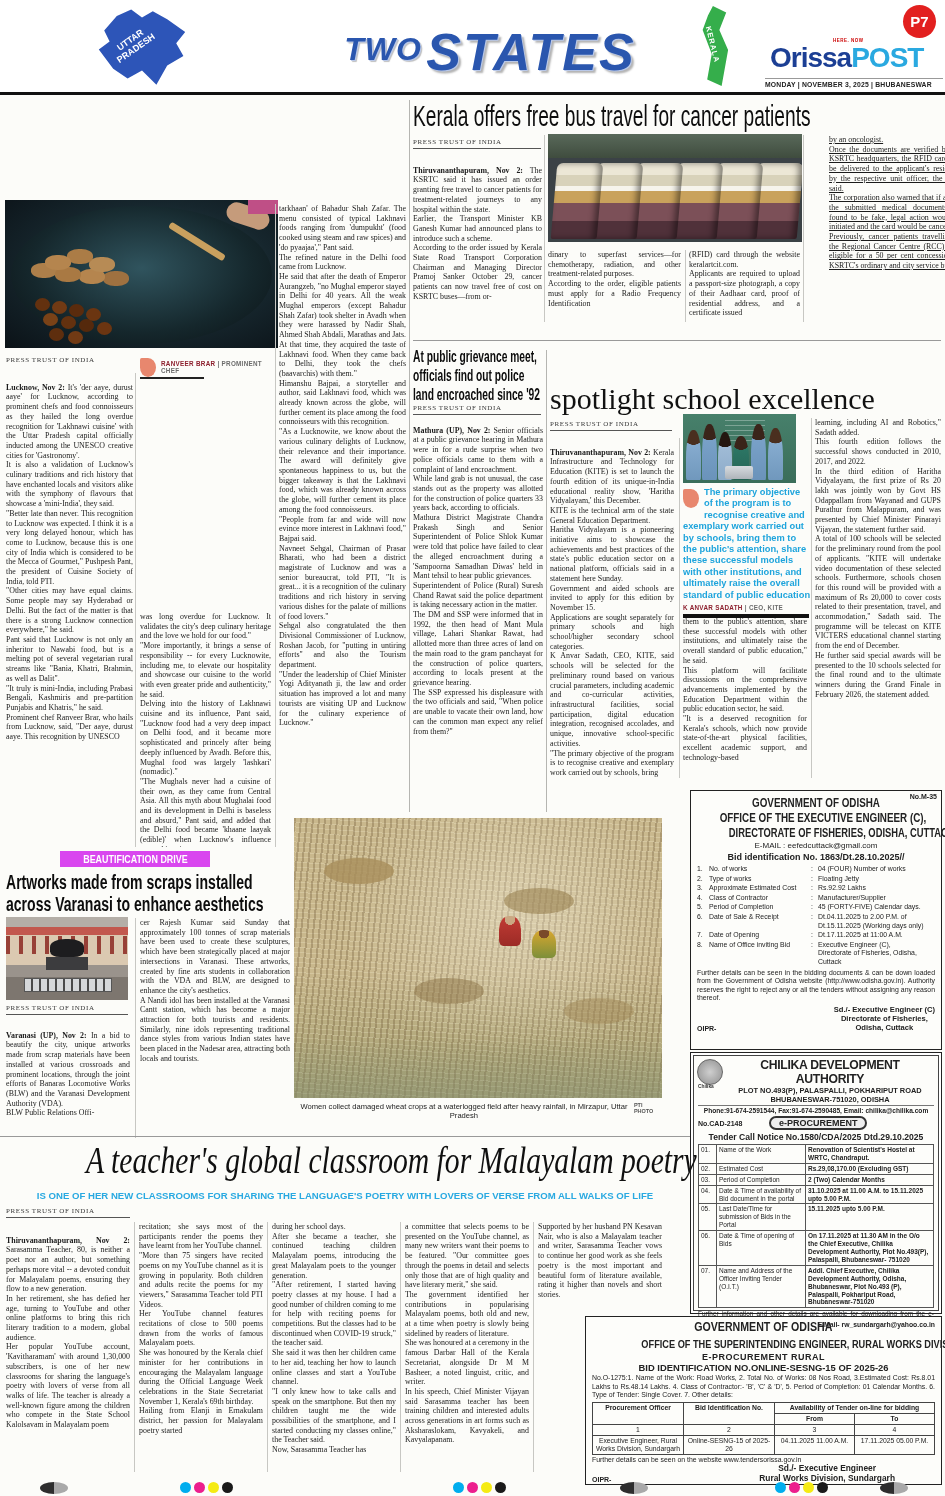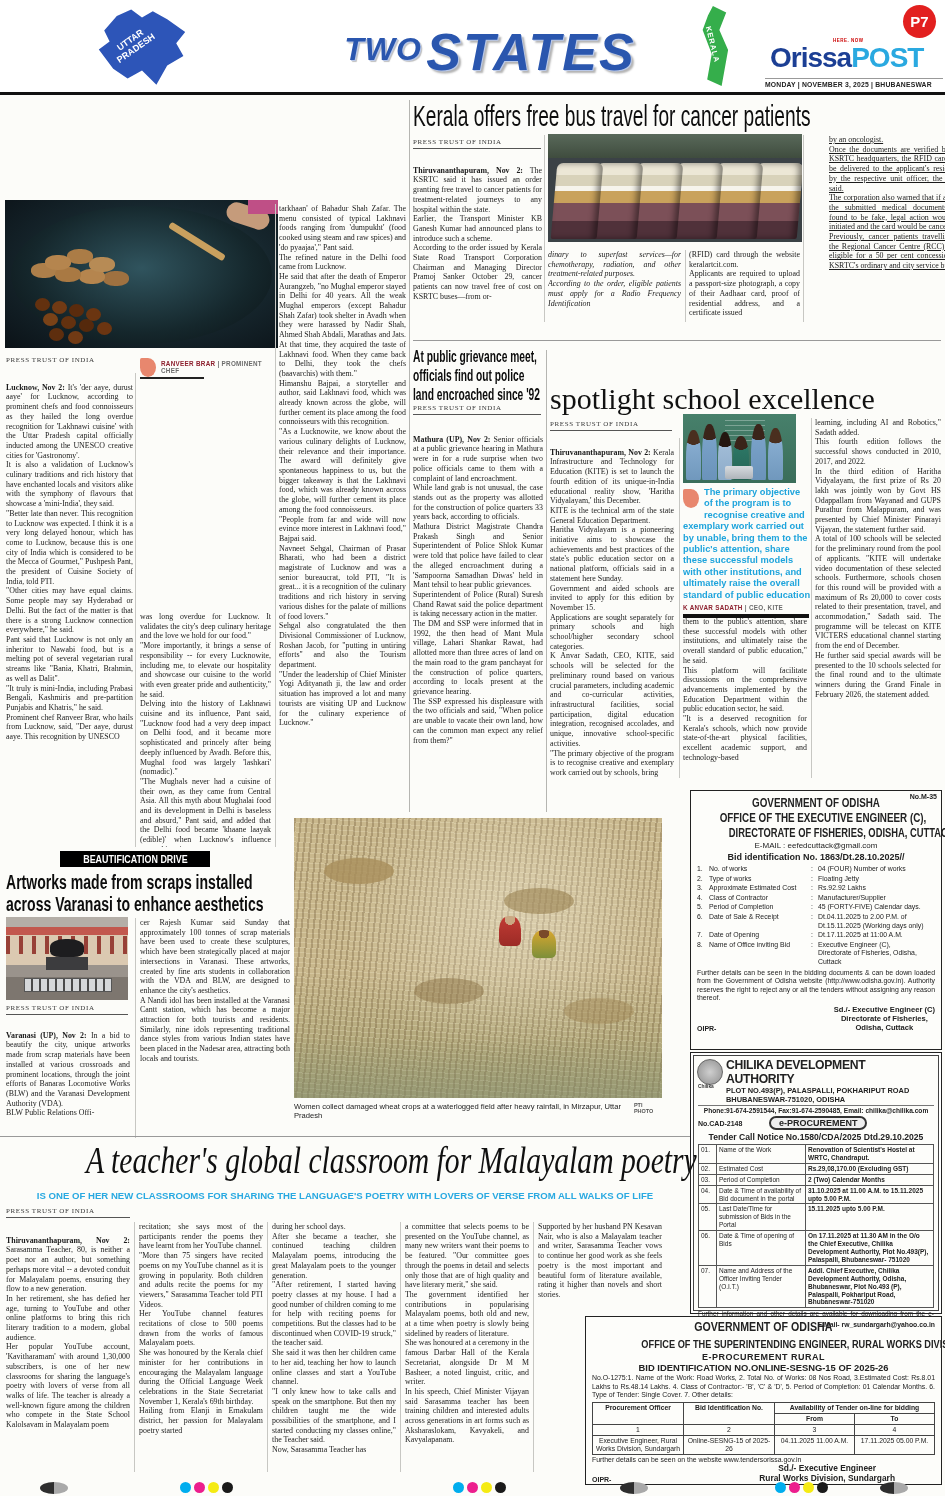--- a/index.html
+++ b/index.html
@@ -130,40 +130,40 @@
   <div class="photo" style="left:548px;top:134px;width:254px;height:108px;background:#3b4246;">
     <div style="position:absolute;left:0;top:0;width:100%;height:24px;background:linear-gradient(#59695a,#3f4c3e);"></div>
     <div class="busrow" style="left:6px;z-index:6;"></div>
     <div class="busrow" style="left:46px;z-index:5;"></div>
     <div class="busrow" style="left:86px;z-index:4;"></div>
     <div class="busrow" style="left:126px;z-index:3;"></div>
     <div class="busrow" style="left:166px;z-index:2;"></div>
     <div class="busrow" style="left:206px;z-index:1;"></div>
   </div>
 
-  <div class="abs body-text" style="left:548px;top:250px;width:133px;height:72px;font-style:italic;">dinary to superfast services—for chemotherapy, radiation, and other treatment-related purposes.
+  <div class="abs body-text" style="left:548px;top:250px;width:133px;height:72px;">dinary to superfast services—for chemotherapy, radiation, and other treatment-related purposes.
 According to the order, eligible patients must apply for a Radio Frequency Identification</div>
   <div class="abs body-text" style="left:689px;top:250px;width:111px;height:72px;">(RFID) card through the website keralartcit.com.
 Applicants are required to upload a passport-size photograph, a copy of their Aadhaar card, proof of residential address, and a certificate issued</div>
   <div class="abs body-text" style="left:829px;top:135px;width:134px;height:192px;text-decoration:underline;">by an oncologist.
 Once the documents are verified by the KSRTC headquarters, the RFID card will be delivered to the applicant's residence by the respective unit officer, the order said.
 The corporation also warned that if any of the submitted medical documents are found to be fake, legal action would be initiated and the card would be cancelled.
 Previously, cancer patients travelling to the Regional Cancer Centre (RCC) were eligible for a 50 per cent concession on KSRTC's ordinary and city service buses.</div>
   <div class="vrule" style="left:544px;top:135px;height:187px;"></div>
   <div class="vrule" style="left:685px;top:250px;height:72px;"></div>
   <div class="vrule" style="left:803px;top:135px;height:187px;"></div>
   <div class="hrule" style="left:413px;top:340px;width:528px;height:1px;background:#999;"></div>
 
   <div class="abs headline" style="left:413px;top:347px;width:130px;font-size:16.5px;line-height:19px;">
     <span class="squeeze" style="--sx:.62;">At public grievance meet,</span><br>
     <span class="squeeze" style="--sx:.62;">officials find out police</span><br>
     <span class="squeeze" style="--sx:.62;">land encroached since '92</span>
   </div>
   <div class="abs byline byline-rule" style="left:413px;top:404px;width:128px;">PRESS TRUST OF INDIA</div>
-  <div class="abs body-text" style="left:413px;top:425px;width:130px;height:392px;">
+  <div class="abs body-text" style="left:413px;top:416px;width:130px;height:392px;">
     <span class="lead">Mathura (UP), Nov 2:</span><span> Senior officials at a public grievance hearing in Mathura were in for a rude surprise when two police officials came to them with a complaint of land encroachment.
 While land grab is not unusual, the case stands out as the property was allotted for the construction of police quarters 33 years back, according to officials.
 Mathura District Magistrate Chandra Prakash Singh and Senior Superintendent of Police Shlok Kumar were told that police have failed to clear the alleged encroachment during a 'Sampoorna Samadhan Diwas' held in Mant tehsil to hear public grievances.
 Superintendent of Police (Rural) Suresh Chand Rawat said the police department is taking necessary action in the matter.
 The DM and SSP were informed that in 1992, the then head of Mant Mula village, Lahari Shankar Rawat, had allotted more than three acres of land on the main road to the gram panchayat for the construction of police quarters, according to locals present at the grievance hearing.
 The SSP expressed his displeasure with the two officials and said, "When police are unable to vacate their own land, how can the common man expect any relief from them?"</span>
   </div>
   <div class="vrule" style="left:546px;top:350px;height:462px;background:#b5b5b1;"></div>
 
   <div class="abs" style="left:550px;top:345px;width:392px;font-family:'Liberation Serif',serif;font-size:30px;line-height:36px;color:#111;">
@@ -187,21 +187,21 @@
     <div class="figure" style="left:19px;top:10px;width:15px;height:56px;background:radial-gradient(circle at 50% 9%,#3a241a 0 21%,transparent 22%),linear-gradient(#7ea6cd,#6a93ba);"></div>
     <div class="figure" style="left:35px;top:18px;width:14px;height:48px;background:radial-gradient(circle at 50% 10%,#241610 0 23%,transparent 24%),linear-gradient(#a9c3dc,#8cabc9);"></div>
     <div class="figure" style="left:50px;top:22px;width:16px;height:44px;background:radial-gradient(circle at 50% 11%,#3a241a 0 22%,transparent 23%),linear-gradient(#2f7d6b,#256354);"></div>
     <div class="figure" style="left:68px;top:10px;width:15px;height:56px;background:radial-gradient(circle at 50% 9%,#3a241a 0 21%,transparent 22%),linear-gradient(#7ea6cd,#6a93ba);"></div>
     <div class="figure" style="left:85px;top:14px;width:15px;height:52px;background:radial-gradient(circle at 50% 10%,#4a2f1f 0 21%,transparent 22%),linear-gradient(#8fb3d6,#7098bd);"></div>
     <div style="position:absolute;left:42px;top:52px;width:28px;height:13px;background:linear-gradient(#d7dbdf,#aeb4ba);border-radius:2px;"></div>
   </div>
 
   <div class="abs" style="left:683px;top:487px;width:128px;">
     <div class="qmark"></div>
-    <div class="pq-text" style="font-size:9.3px;line-height:11.4px;">The primary objective of the program is to recognise creative and exemplary work carried out by unable, bring them to the public's attention, share these successful models with other institutions, and ultimately raise the overall standard of public education</div>
+    <div class="pq-text" style="font-size:9.3px;line-height:11.4px;">The primary objective of the program is to recognise creative and exemplary work carried out by schools, bring them to the public's attention, share these successful models with other institutions, and ultimately raise the overall standard of public education</div>
     <div class="pq-attr" style="margin-top:3px;">
       <span class="nm">K ANVAR SADATH</span>
       <span class="rl"> | </span>
       <span class="rl">CEO, KITE</span>
     </div>
     <div style="width:126px;height:4px;background:#111;margin-top:3px;"></div>
   </div>
   <div class="abs body-text" style="left:683px;top:617px;width:124px;height:160px;">them to the public's attention, share these successful models with other institutions, and ultimately raise the overall standard of public education," he said.
 This platform will facilitate discussions on the comprehensive advancements implemented by the Education Department within the public education sector, he said.
 "It is a deserved recognition for Kerala's schools, which now provide state-of-the-art physical facilities, excellent academic support, and technology-based</div>
@@ -279,21 +279,21 @@
       <div style="font-size:6.9px;line-height:8.6px;text-align:justify;margin-top:2px;">Further details can be seen in the bidding documents &amp; can be down loaded from the Government of Odisha website (http://www.odisha.gov.in). Authority reserves the right to reject any or all the tenders without assigning any reason thereof.</div>
       <div style="display:flex;justify-content:space-between;align-items:flex-end;margin-top:2px;">
         <span style="font-size:7px;font-weight:700;">OIPR-</span>
         <span class="prewrap" style="font-size:7.6px;font-weight:700;text-align:center;">Sd./- Executive Engineer (C)
 Directorate of Fisheries,
 Odisha, Cuttack</span>
       </div>
     </div>
   </div>
 
-  <div class="abs sans" style="left:60px;top:851px;width:150px;height:16px;background:#000000;color:#fff;font-weight:700;font-size:10.5px;line-height:16px;text-align:center;">
+  <div class="abs sans" style="left:60px;top:851px;width:150px;height:16px;background:#d946ef;color:#fff;font-weight:700;font-size:10.5px;line-height:16px;text-align:center;">
     <span class="squeeze sq-c" style="--sx:.85;">BEAUTIFICATION DRIVE</span>
   </div>
   <div class="abs headline" style="left:6px;top:871px;width:286px;font-size:19.5px;line-height:22px;">
     <span class="squeeze" style="--sx:.72;">Artworks made from scraps installed</span><br>
     <span class="squeeze" style="--sx:.72;">across Varanasi to enhance aesthetics</span>
   </div>
 
   <div class="photo" style="left:6px;top:917px;width:122px;height:83px;background:linear-gradient(#b4aea7 0 12%,#c2584e 12% 22%,#dbc9b1 22% 58%,#9a938c 58% 72%,#7d766f 72% 100%);">
     <div style="position:absolute;left:0;top:19px;width:100%;height:18px;background:repeating-linear-gradient(90deg,rgba(140,40,33,.85) 0 4px,transparent 4px 13px);"></div>
     <div style="position:absolute;left:44px;top:22px;width:34px;height:18px;background:#1d1d1f;border-radius:45% 45% 30% 30%;"></div>
@@ -315,29 +315,29 @@
          repeating-linear-gradient(96deg,rgba(96,72,40,.28) 0 2px,transparent 2px 6px),
          repeating-linear-gradient(4deg,rgba(255,250,225,.22) 0 1px,transparent 1px 5px),
          linear-gradient(rgba(110,120,70,.0) 55%,rgba(92,110,58,.35)),
          #c9b88d;">
     <div style="position:absolute;left:30px;top:40px;width:70px;height:26px;background:#a98f5c;border-radius:50%;opacity:.8;box-shadow:180px 30px 0 rgba(150,125,75,.7),90px 120px 0 rgba(140,115,70,.6),240px 140px 0 rgba(160,135,85,.6);"></div>
     <div style="position:absolute;left:205px;top:98px;width:22px;height:30px;background:radial-gradient(circle at 50% 12%,#caa883 0 18%,transparent 19%),linear-gradient(#c23b34,#9c2b26);border-radius:45% 45% 20% 20%;"></div>
     <div style="position:absolute;left:238px;top:112px;width:24px;height:28px;background:radial-gradient(circle at 50% 12%,#7a4a2a 0 18%,transparent 19%),linear-gradient(#d9a72e,#7d8f3a);border-radius:45% 45% 20% 20%;"></div>
     <div style="position:absolute;left:0;bottom:0;width:100%;height:60px;background:linear-gradient(transparent,rgba(142,150,120,.55));"></div>
   </div>
   <div class="abs" style="left:294px;top:1102px;width:368px;display:flex;justify-content:space-between;">
-    <span class="sans" style="font-size:7.6px;color:#222;">Women collect damaged wheat crops at a waterlogged field after heavy rainfall, in Mirzapur, Uttar Pradesh</span>
+    <span class="sans" style="font-size:7.6px;color:#222;text-align:center;">Women collect damaged wheat crops at a waterlogged field after heavy rainfall, in Mirzapur, Uttar Pradesh</span>
     <span class="sans" style="font-size:5.5px;color:#555;font-weight:700;">PTI PHOTO</span>
   </div>
 
   <div class="abs notice" style="left:690px;top:1052px;width:250px;height:260px;box-shadow:inset 0 0 0 2px #fff,inset 0 0 0 3px #444;">
     <div class="notice-inner" style="position:relative;padding:5px 7px;">
       <div style="position:absolute;left:6px;top:6px;width:24px;height:24px;border-radius:50%;background:radial-gradient(#cfcfcf,#8f8f8f);border:1px solid #666;"></div>
       <div style="position:absolute;left:7px;top:31px;font-size:4.8px;font-weight:700;color:#333;">Chilika</div>
-      <div style="margin-left:28px;text-align:left;">
+      <div style="margin-left:28px;text-align:center;">
         <div style="font-size:12.2px;font-weight:700;letter-spacing:-.3px;">CHILIKA DEVELOPMENT AUTHORITY</div>
         <div style="font-size:7.4px;font-weight:700;">PLOT NO.493(P), PALASPALLI, POKHARIPUT ROAD</div>
         <div style="font-size:7.4px;font-weight:700;">BHUBANESWAR-751020, ODISHA</div>
       </div>
       <div style="text-align:center;font-size:6.6px;font-weight:700;border-top:1px solid #777;margin-top:1px;padding-top:1px;">Phone:91-674-2591544, Fax:91-674-2590485, Email: chilika@chilika.com</div>
       <div style="display:flex;align-items:center;justify-content:space-between;margin:2px 0;">
         <span style="font-size:7px;font-weight:700;">No.CAD-2148</span>
         <span style="border:2px solid #333;border-radius:9px;padding:0 8px;font-size:9px;font-weight:700;background:#eee;">e-PROCUREMENT</span>
         <span style="width:40px;"></span>
       </div>

